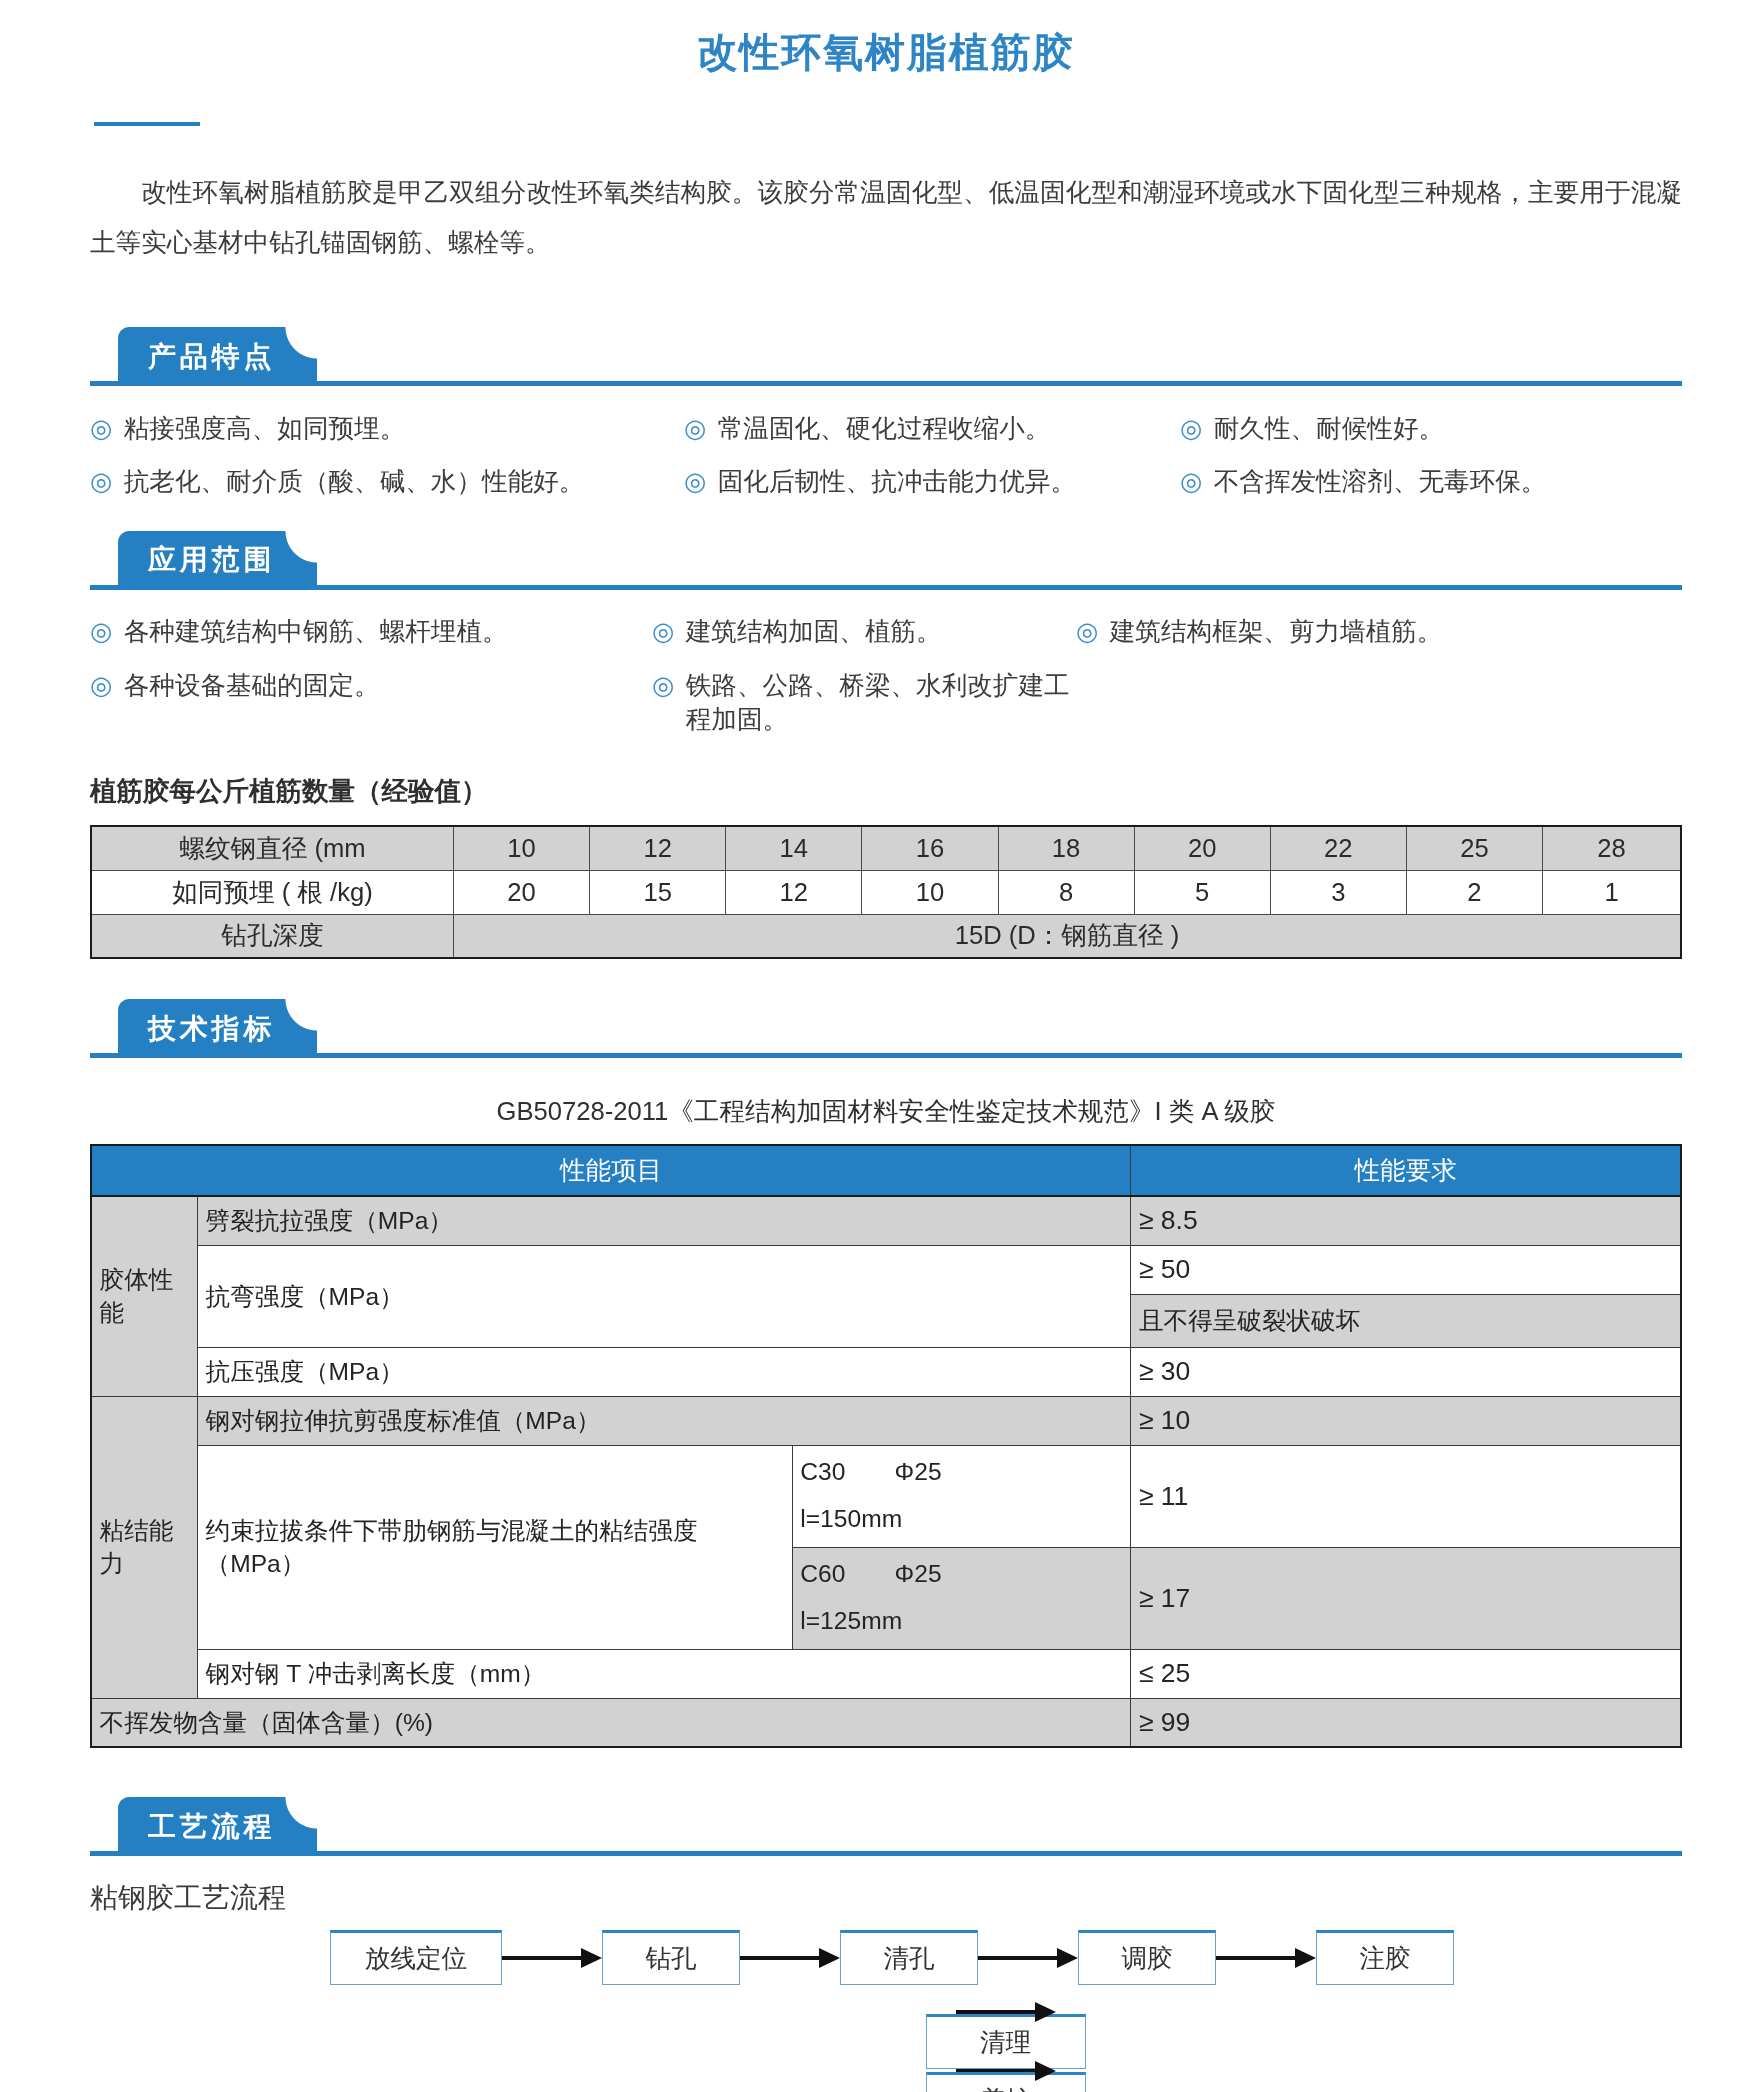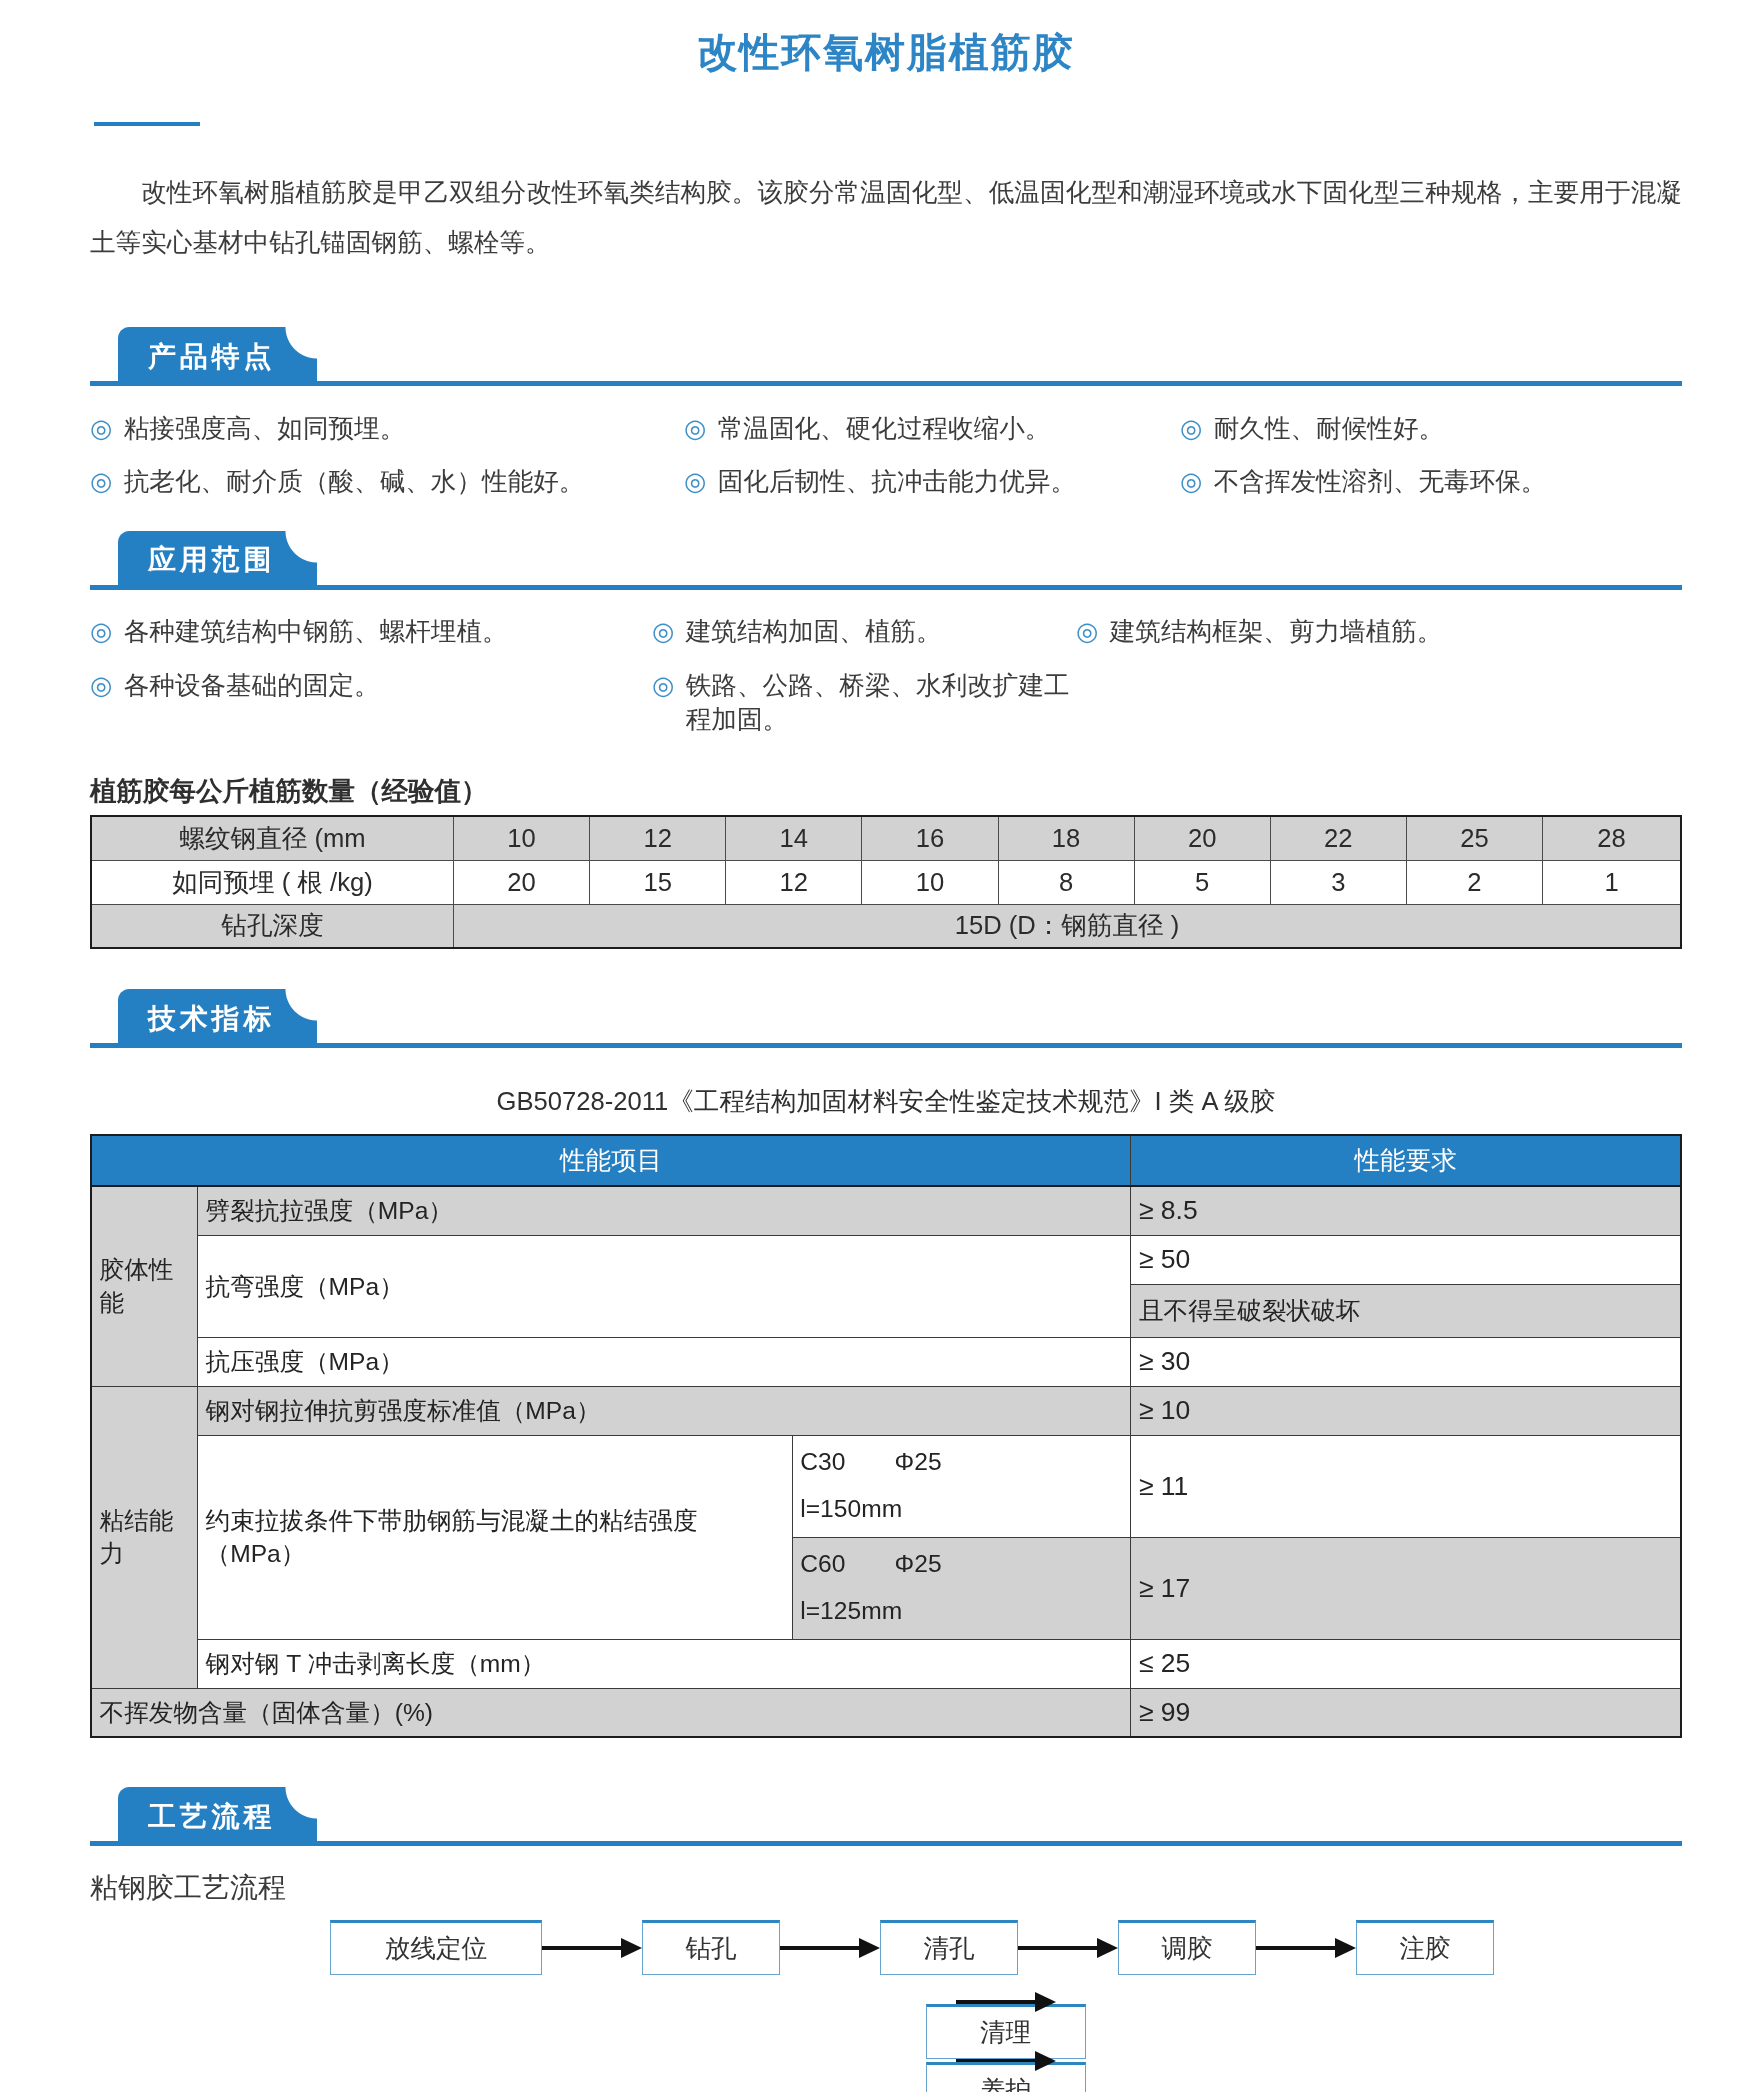--- a/index.html
+++ b/index.html
@@ -33,21 +33,21 @@
   
   .bullet-grid { margin-top: 24.6px; display: grid; row-gap: 19px; font-size: 25.6px; color: #3c3c3c; }
   .bullet-grid.features     { grid-template-columns: 594px 496px auto; }
   .bullet-grid.applications { grid-template-columns: 562px 424px auto; }
   .bullet-item { display: flex; align-items: flex-start; line-height: 1.35; }
   .bullet-icon { color: #3e8fc8; margin-right: 11.4px; font-size: 25.6px; line-height: 1.35; }
 
   
   .table-label { margin-top: 36px; font-size: 26.5px; font-weight: 600; color: #2f2f2f; }
   table { border-collapse: collapse; width: 100%; }
-  .rebar-table { margin-top: 6px; font-size: 25.6px; color: #2b2b2b; border: 2.8px solid #1c1c1c; }
+  .rebar-table { margin-top: 16px; font-size: 25.6px; color: #2b2b2b; border: 2.8px solid #1c1c1c; }
   .rebar-table td { border: 1.4px solid #4a4a4a; text-align: center; height: 44px; }
   .rebar-table tr.gray td { background: #d2d2d2; }
   .rebar-table td.label-cell { width: 22.8%; }
 
   
   .spec-caption { margin-top: 36px; text-align: center; font-size: 25.6px; color: #2f2f2f; }
   .spec-table { margin-top: 15px; font-size: 24.6px; color: #242424; border: 2.8px solid #1c1c1c; }
   .spec-table th, .spec-table td { border: 1.9px solid #3a3a3a; padding: 3.8px 7.6px; }
   .spec-table thead th { background: #2580c3; color: #ffffff; font-weight: 500; font-size: 25.6px; height: 51px; border-bottom: 2.8px solid #1c1c1c; }
   .spec-table td { height: 49px; background: #ffffff; }
@@ -60,21 +60,21 @@
   
   .process-label { margin-top: 23px; font-size: 28px; color: #3a3a3a; }
   .flow-row { display: flex; align-items: center; }
   .flow-row.first { margin-top: 13.2px; margin-left: 240px; }
   .flow-row.second { margin-top: 24.6px; margin-left: 239px; flex-direction: column; }
   .flow-box {
     height: 55px; display: flex; align-items: center; justify-content: center;
     background: #fff; border: 1.9px solid #66a3cf; border-top: 3.8px solid #2e86c1;
     font-size: 25.6px; color: #333; flex: 0 0 auto;
   }
-  .w-194 { width: 212px; } .w-175 { width: 138px; } .w-169 { width: 160px; }
+  .w-194 { width: 172px; } .w-175 { width: 138px; } .w-169 { width: 160px; }
   .flow-arrow { flex: 0 0 auto; width: 79px; height: 3.8px; background: #111; position: relative; margin: 0 21px 0 0; }
   .flow-arrow::after {
     content: ''; position: absolute; left: 100%; top: 50%; transform: translateY(-50%);
     border-left: 21px solid #111; border-top: 10.4px solid transparent; border-bottom: 10.4px solid transparent;
   }
 
   .mt-features { margin-top: 59px; }
   .mt-applications { margin-top: 32px; }
   .mt-specs { margin-top: 40px; }
   .mt-process { margin-top: 49px; }

